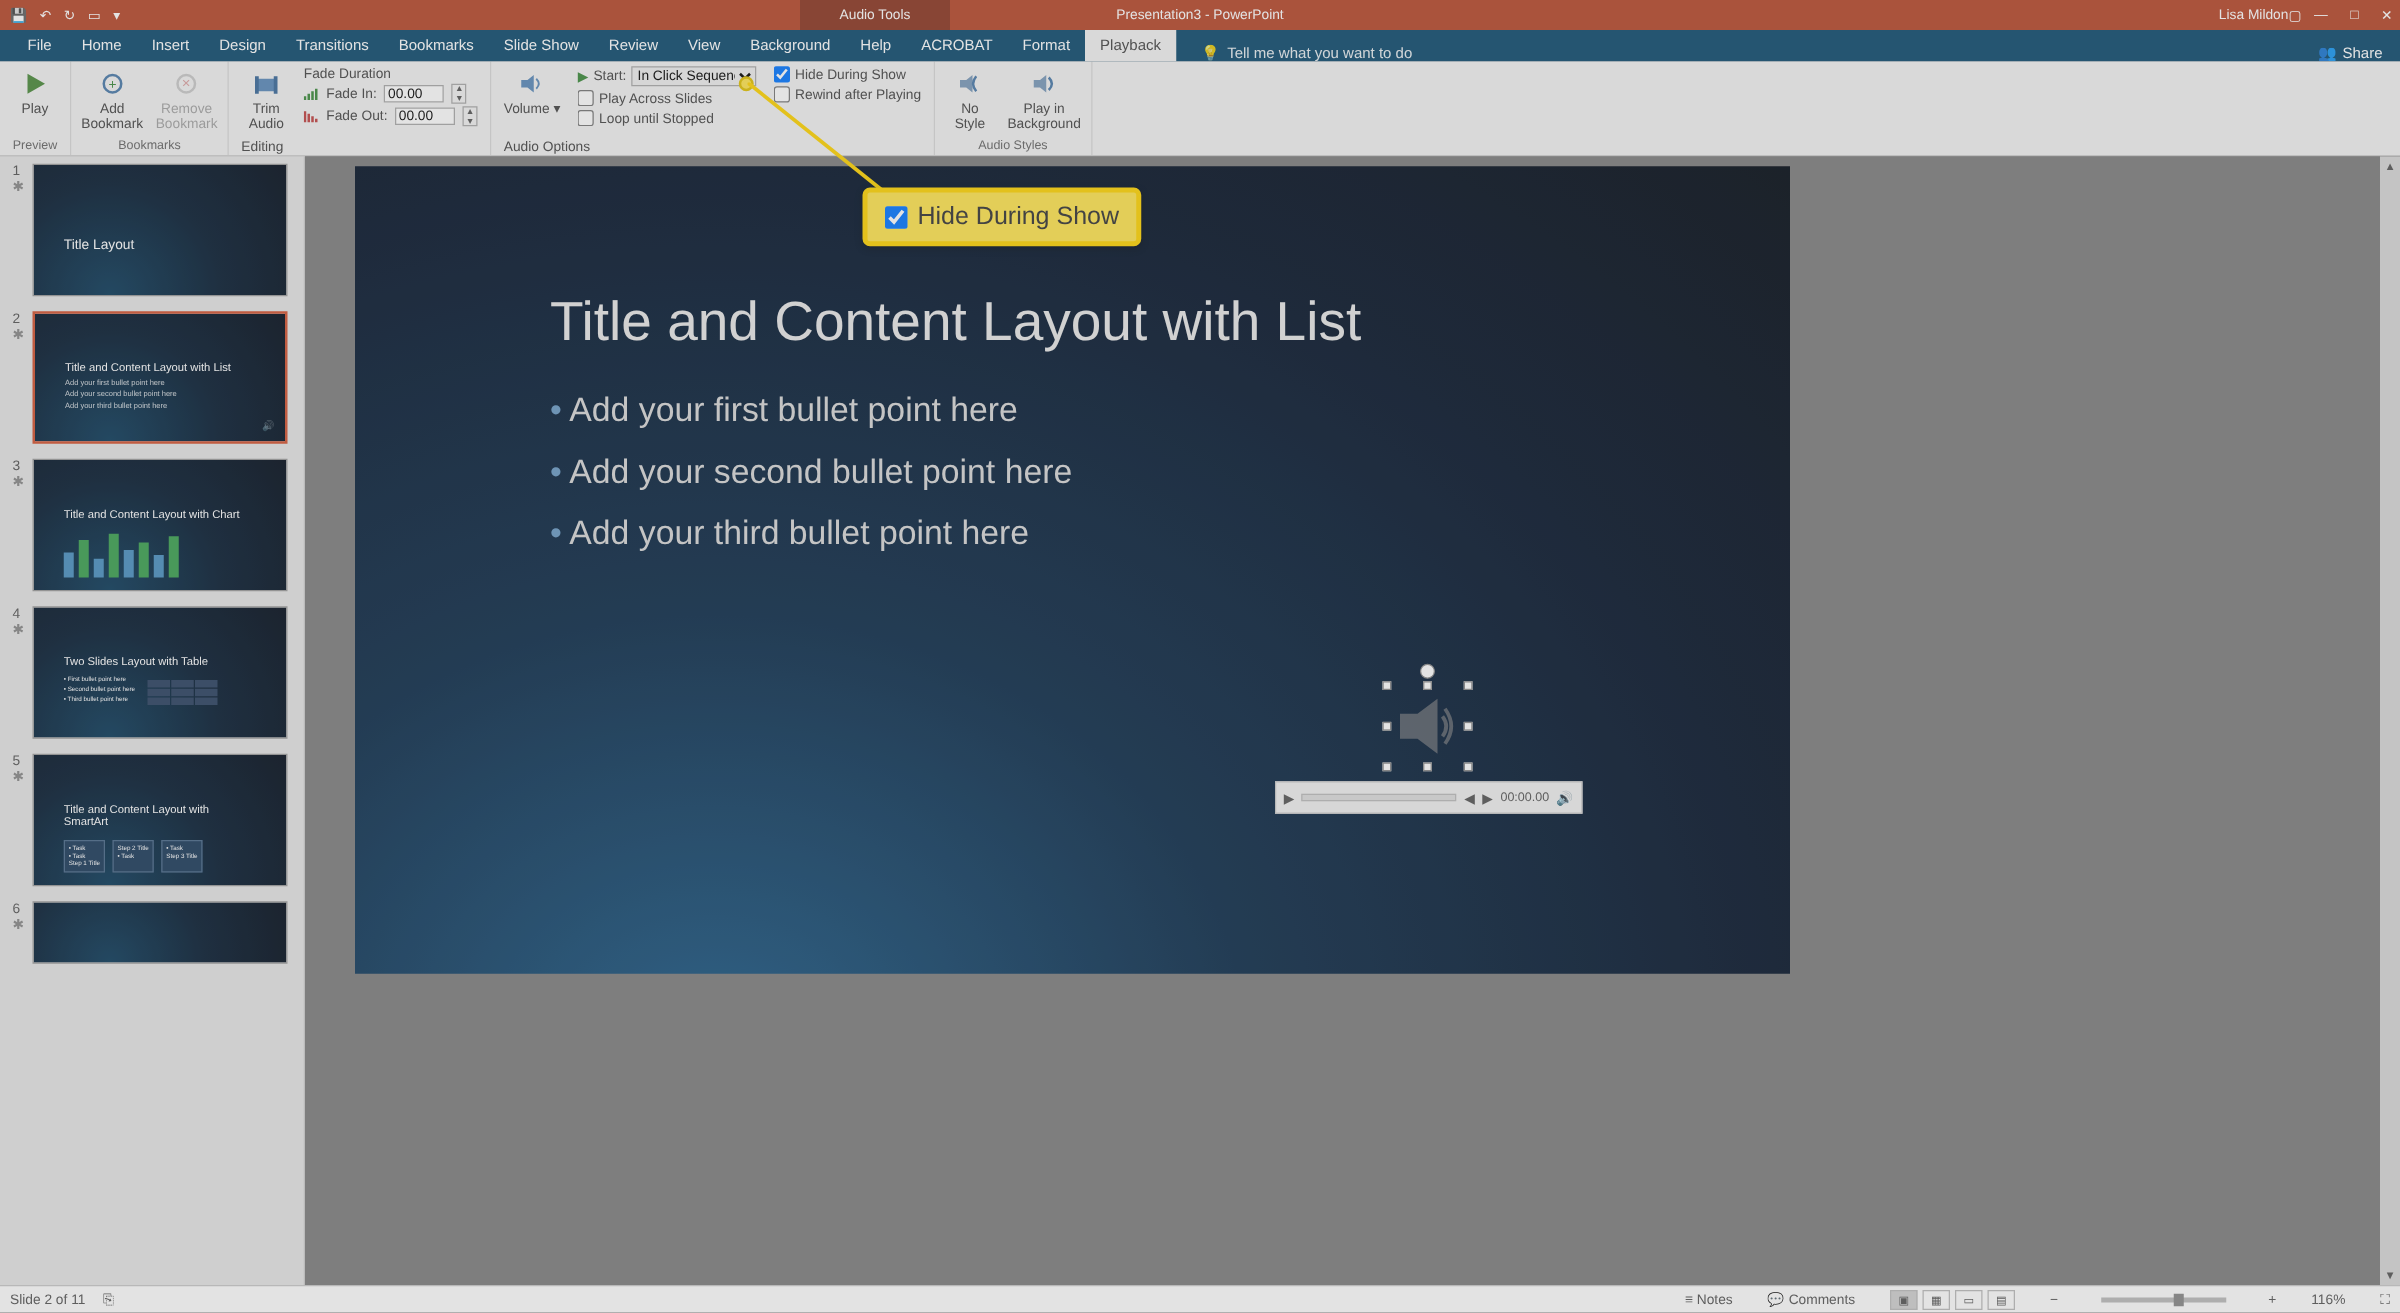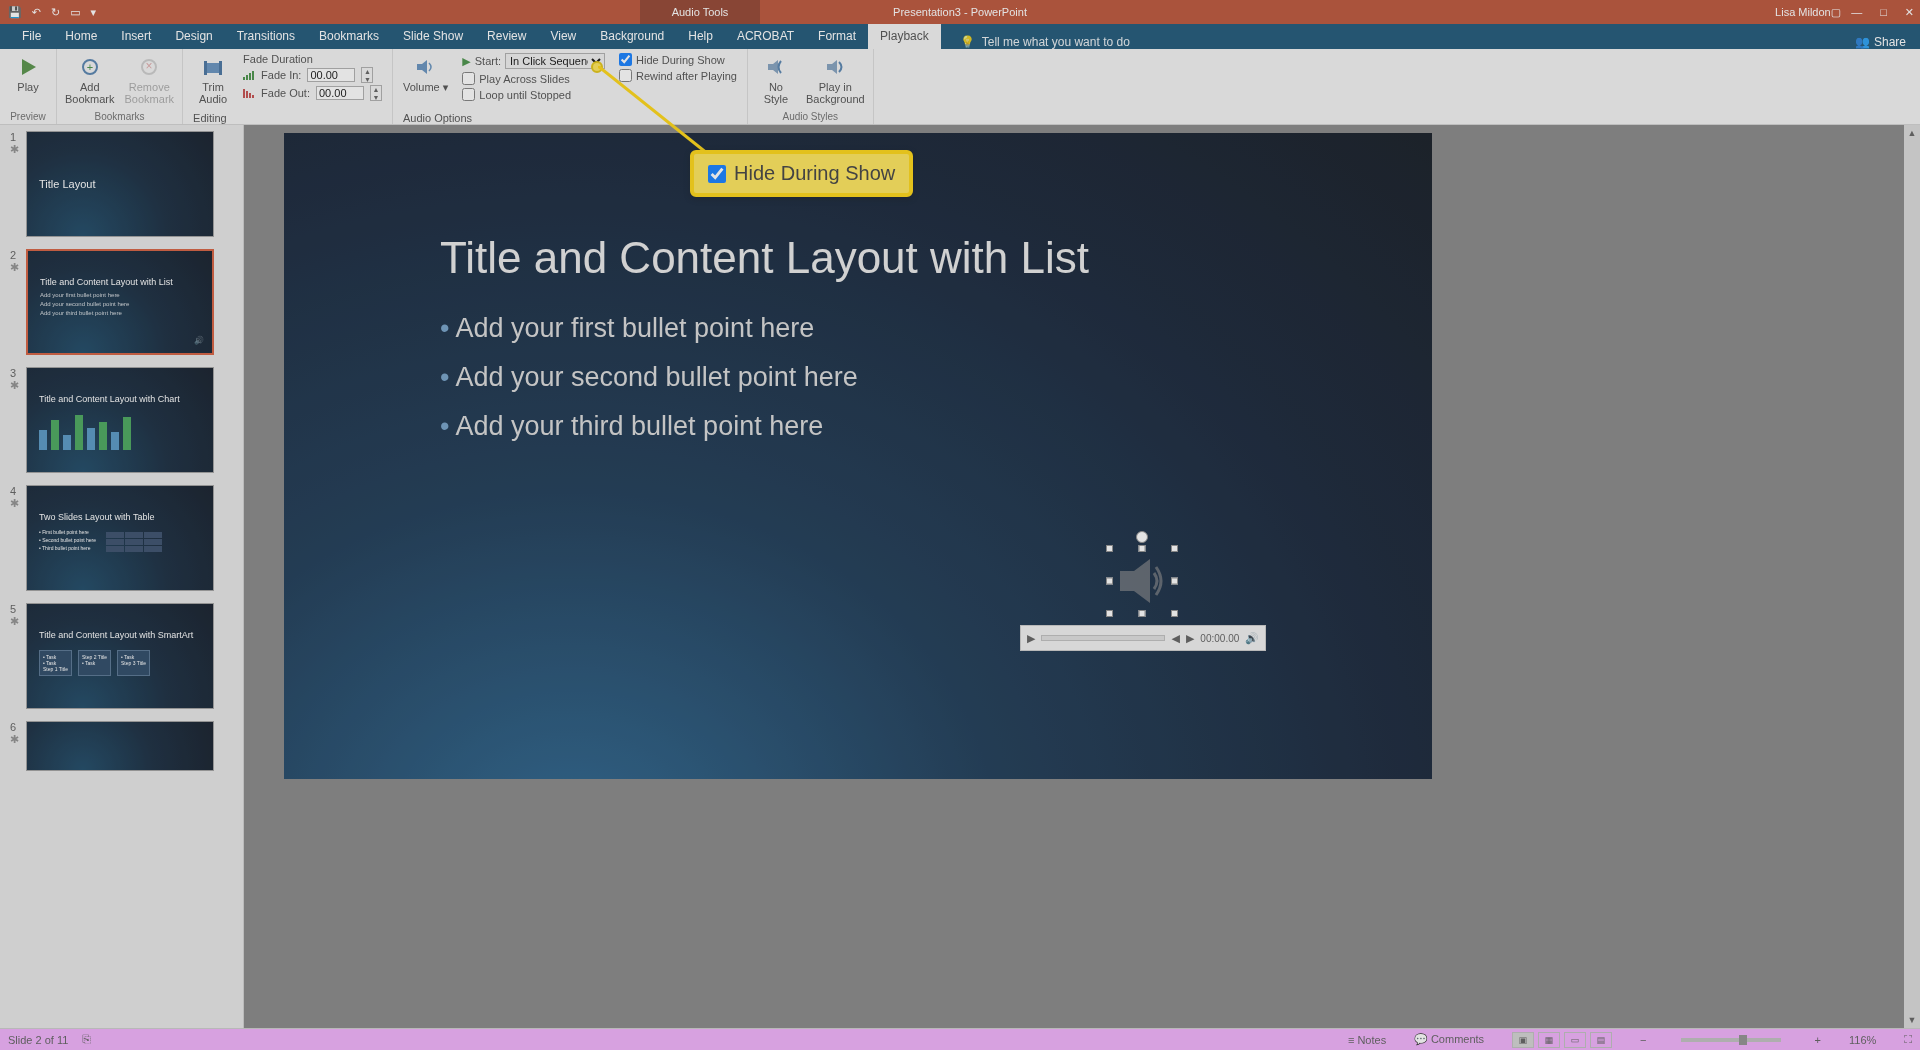--- a/index.html
+++ b/index.html
@@ -46,21 +46,21 @@
 .chk { display:flex;align-items:center;gap:4px;cursor:pointer;}
 .chk input { margin:0; }
 
 
 .main { position: absolute; top: 125px; bottom: 22px; left: 0; right: 0; display:flex; background:#b3b3b3; }
 
 
 .slidepanel { width: 244px; background:#e6e6e6; overflow-y:auto; position:relative; border-right:1px solid #ccc; }
 .thumb-row { display:flex; padding:6px 6px 6px 10px; gap:4px; }
 .thumb-num { font-size:11px; color:#555; width:12px; }
-.thumb { width: 188px; height: 106px; background: radial-gradient(circle at 30% 100%, #0a3a5a 0%, #041a30 50%, #000a18 100%); color:#fff; font-size:8px; padding:12px; border:1px solid #999; cursor:pointer; position:relative; overflow:hidden; }
+.thumb { width: 204px; height: 106px; background: radial-gradient(circle at 30% 100%, #0a3a5a 0%, #041a30 50%, #000a18 100%); color:#fff; font-size:8px; padding:24px; border:1px solid #999; cursor:pointer; position:relative; overflow:hidden; }
 .thumb.selected { border: 2px solid #d35230; }
 .thumb .t-title { font-size: 9px; margin-bottom:4px; margin-top:14px; }
 .thumb .t-bullet { font-size:6px;opacity:.8;line-height:9px; }
 .thumb .t-chart { display:flex;align-items:flex-end;gap:4px;height:40px;margin-top:6px;}
 .thumb .t-chart span{width:8px;background:#4a90c0;}
 .thumb .t-table { margin-top:4px; }
 .thumb .t-table-row { display:flex;gap:1px;margin-bottom:1px;}
 .thumb .t-table-row span{background:#2a4060;width:18px;height:6px;font-size:5px;color:#ccc;}
 
 
@@ -83,21 +83,21 @@
 
 .callout { position:absolute; left:690px; top:150px; background:#ffe44d; border:4px solid #ffd400; border-radius:6px; padding:8px 14px; display:flex;align-items:center;gap:8px;font-size:20px;color:#333;box-shadow:0 2px 6px rgba(0,0,0,.3);}
 .callout input { width:18px;height:18px; }
 .callout-line { position:absolute; left:598px; top:66px; width:200px; height:100px; pointer-events:none; }
 .dot { position:absolute; left:591px; top:61px; width:12px;height:12px;background:#ffe44d;border:2px solid #e0c000;border-radius:50%;}
 
 .vscroll { position:absolute; right:0; top:0; bottom:0; width:16px; background:#d8d8d8; }
 .vscroll .arrow { height:16px; text-align:center; font-size:9px; color:#555; cursor:pointer; line-height:16px; }
 
 
-.statusbar { position:absolute; bottom:0; left:0; right:0; height:22px; background:#f0abfc; border-top:1px solid #c8c8c8; display:flex;align-items:center;font-size:11px;color:#555;padding:0 8px;justify-content:space-between;}
+.statusbar { position:absolute; bottom:0; left:0; right:0; height:22px; background:#ffffff; border-top:1px solid #c8c8c8; display:flex;align-items:center;font-size:11px;color:#555;padding:0 8px;justify-content:space-between;}
 .statusbar .right { display:flex;align-items:center;gap:28px;}
 .statusbar .viewbtns { display:flex;gap:4px;}
 .statusbar .viewbtns span { width:22px;height:16px;border:1px solid #bbb;display:inline-flex;align-items:center;justify-content:center;cursor:pointer;font-size:9px;}
 .statusbar .zoomslider { width:100px;height:4px;background:#bbb;margin:0 6px;position:relative;}
 .statusbar .zoomslider .zthumb { position:absolute;left:58px;top:-3px;width:8px;height:10px;background:#888;}
 
 .overlay { position:absolute; inset:0; background:rgba(128,128,128,.22); pointer-events:none; }
 </style>
 </head>
 <body>

